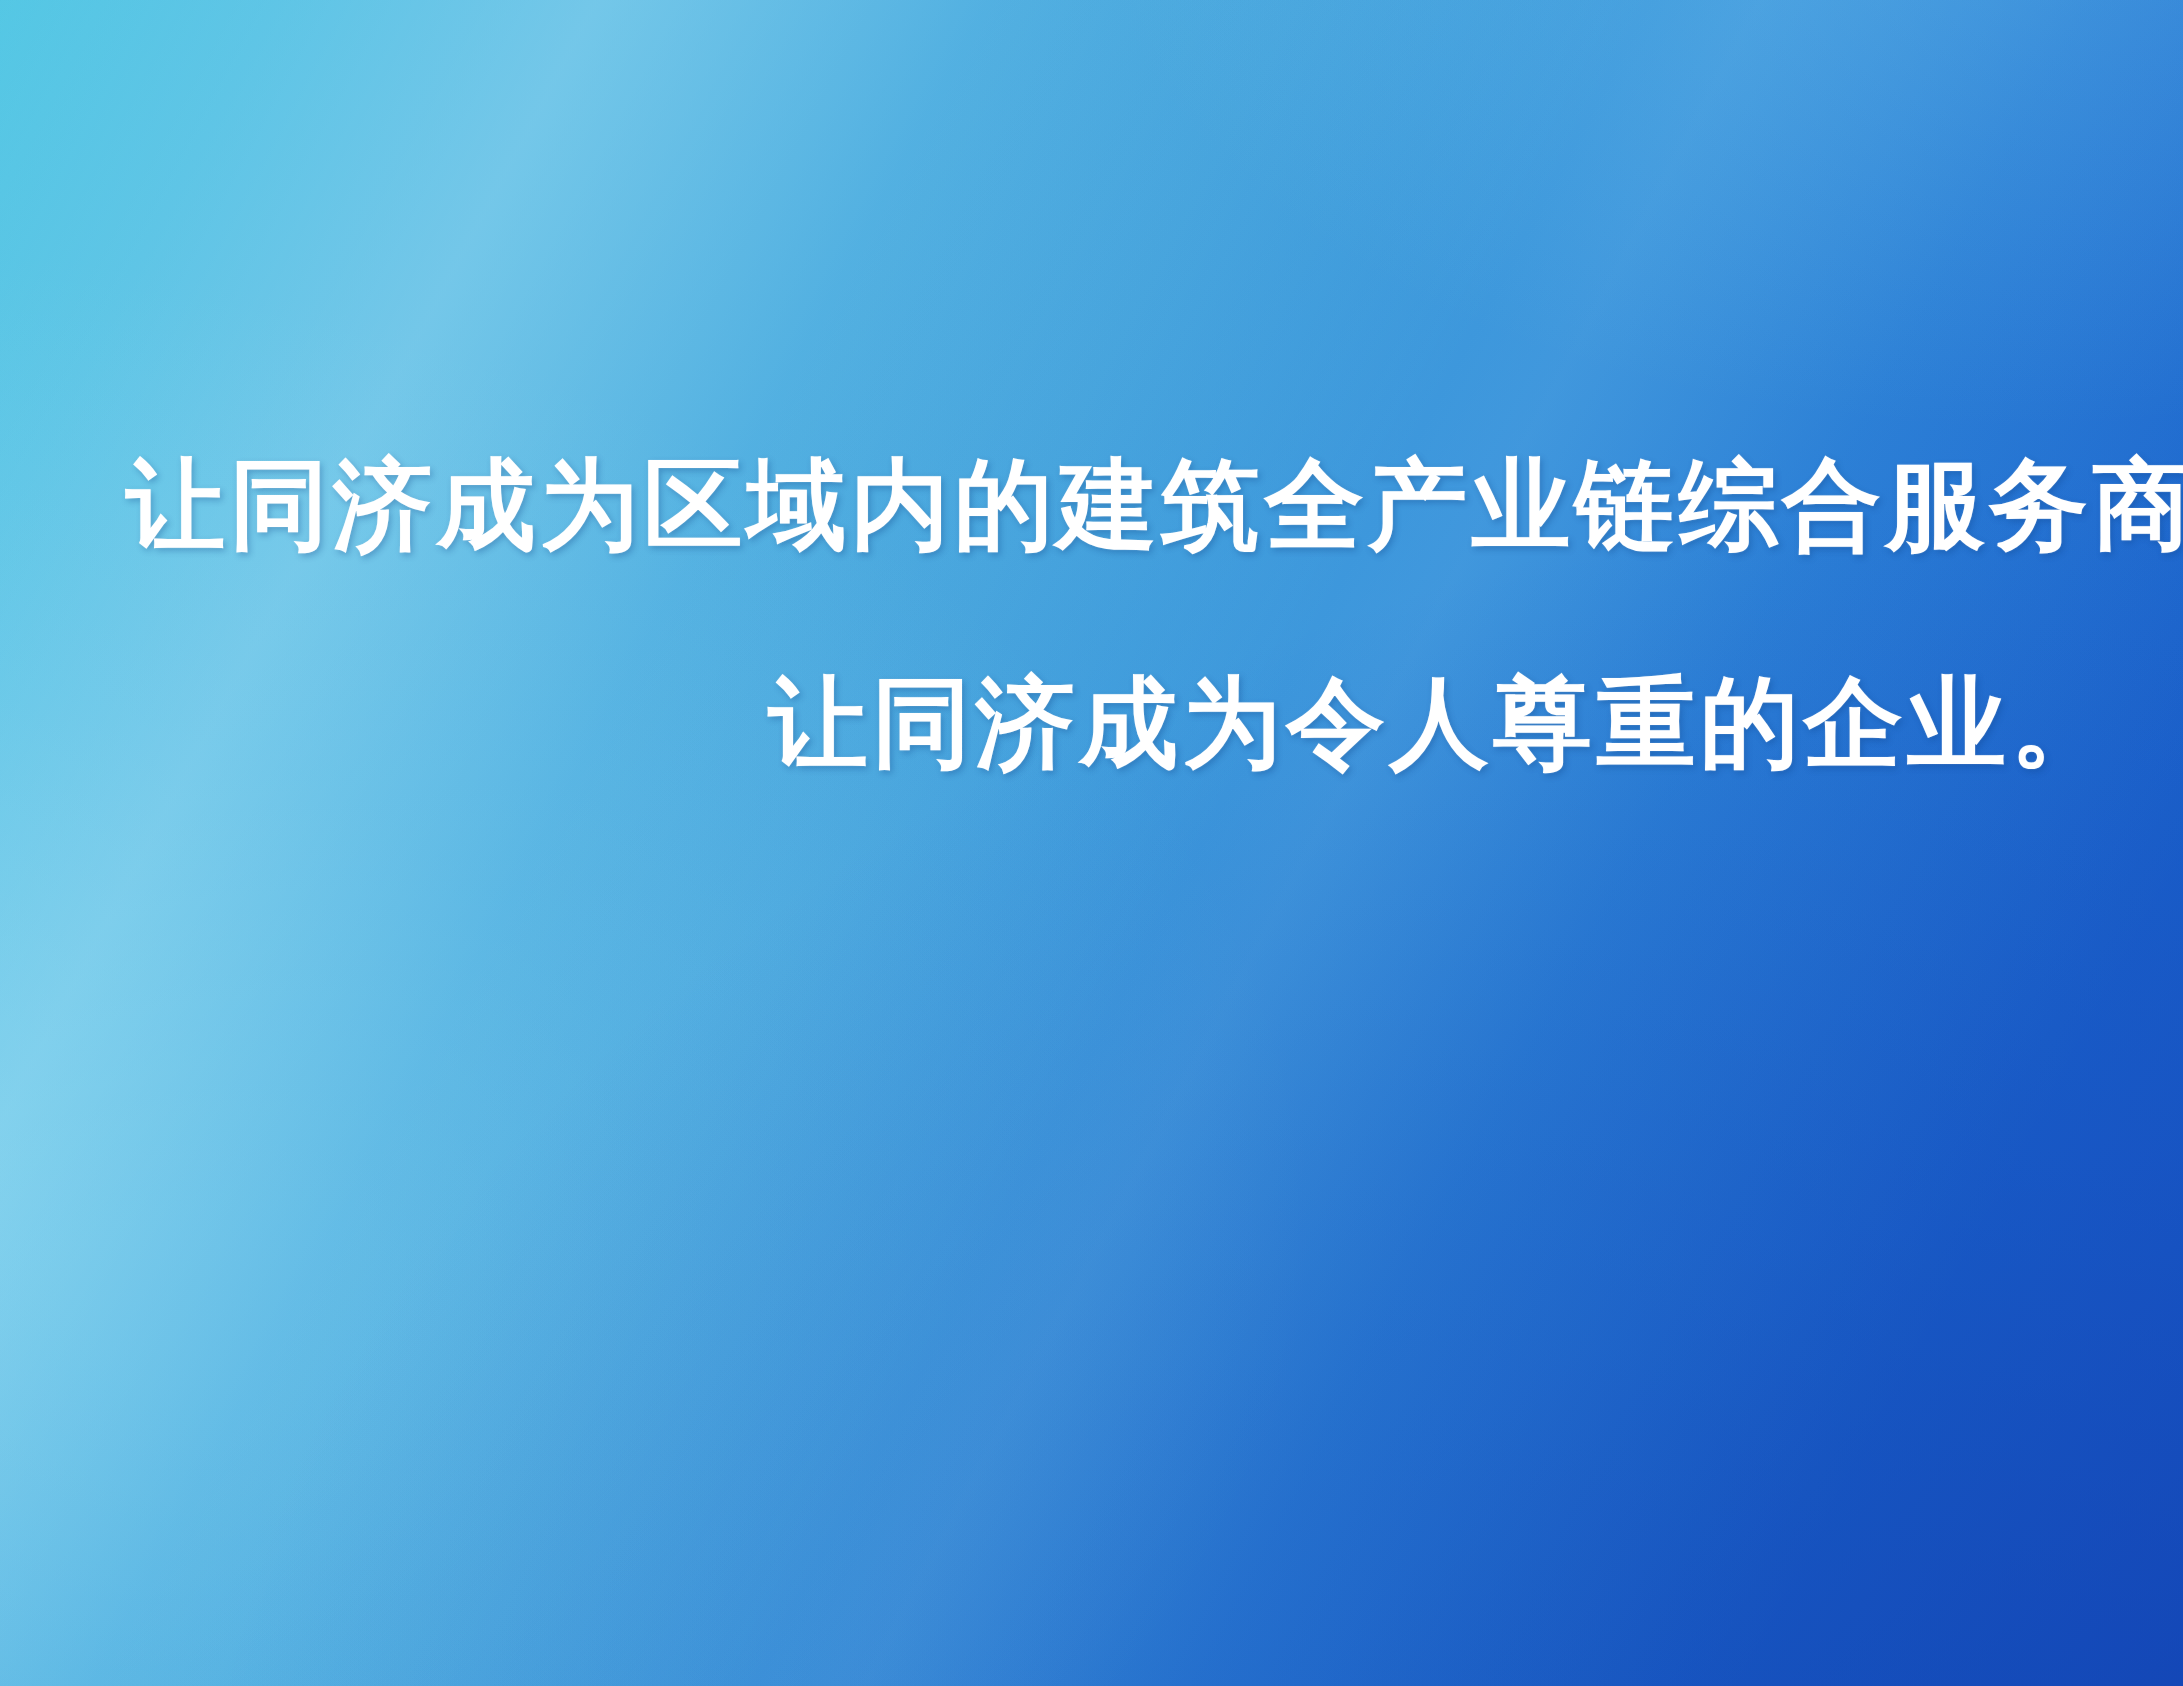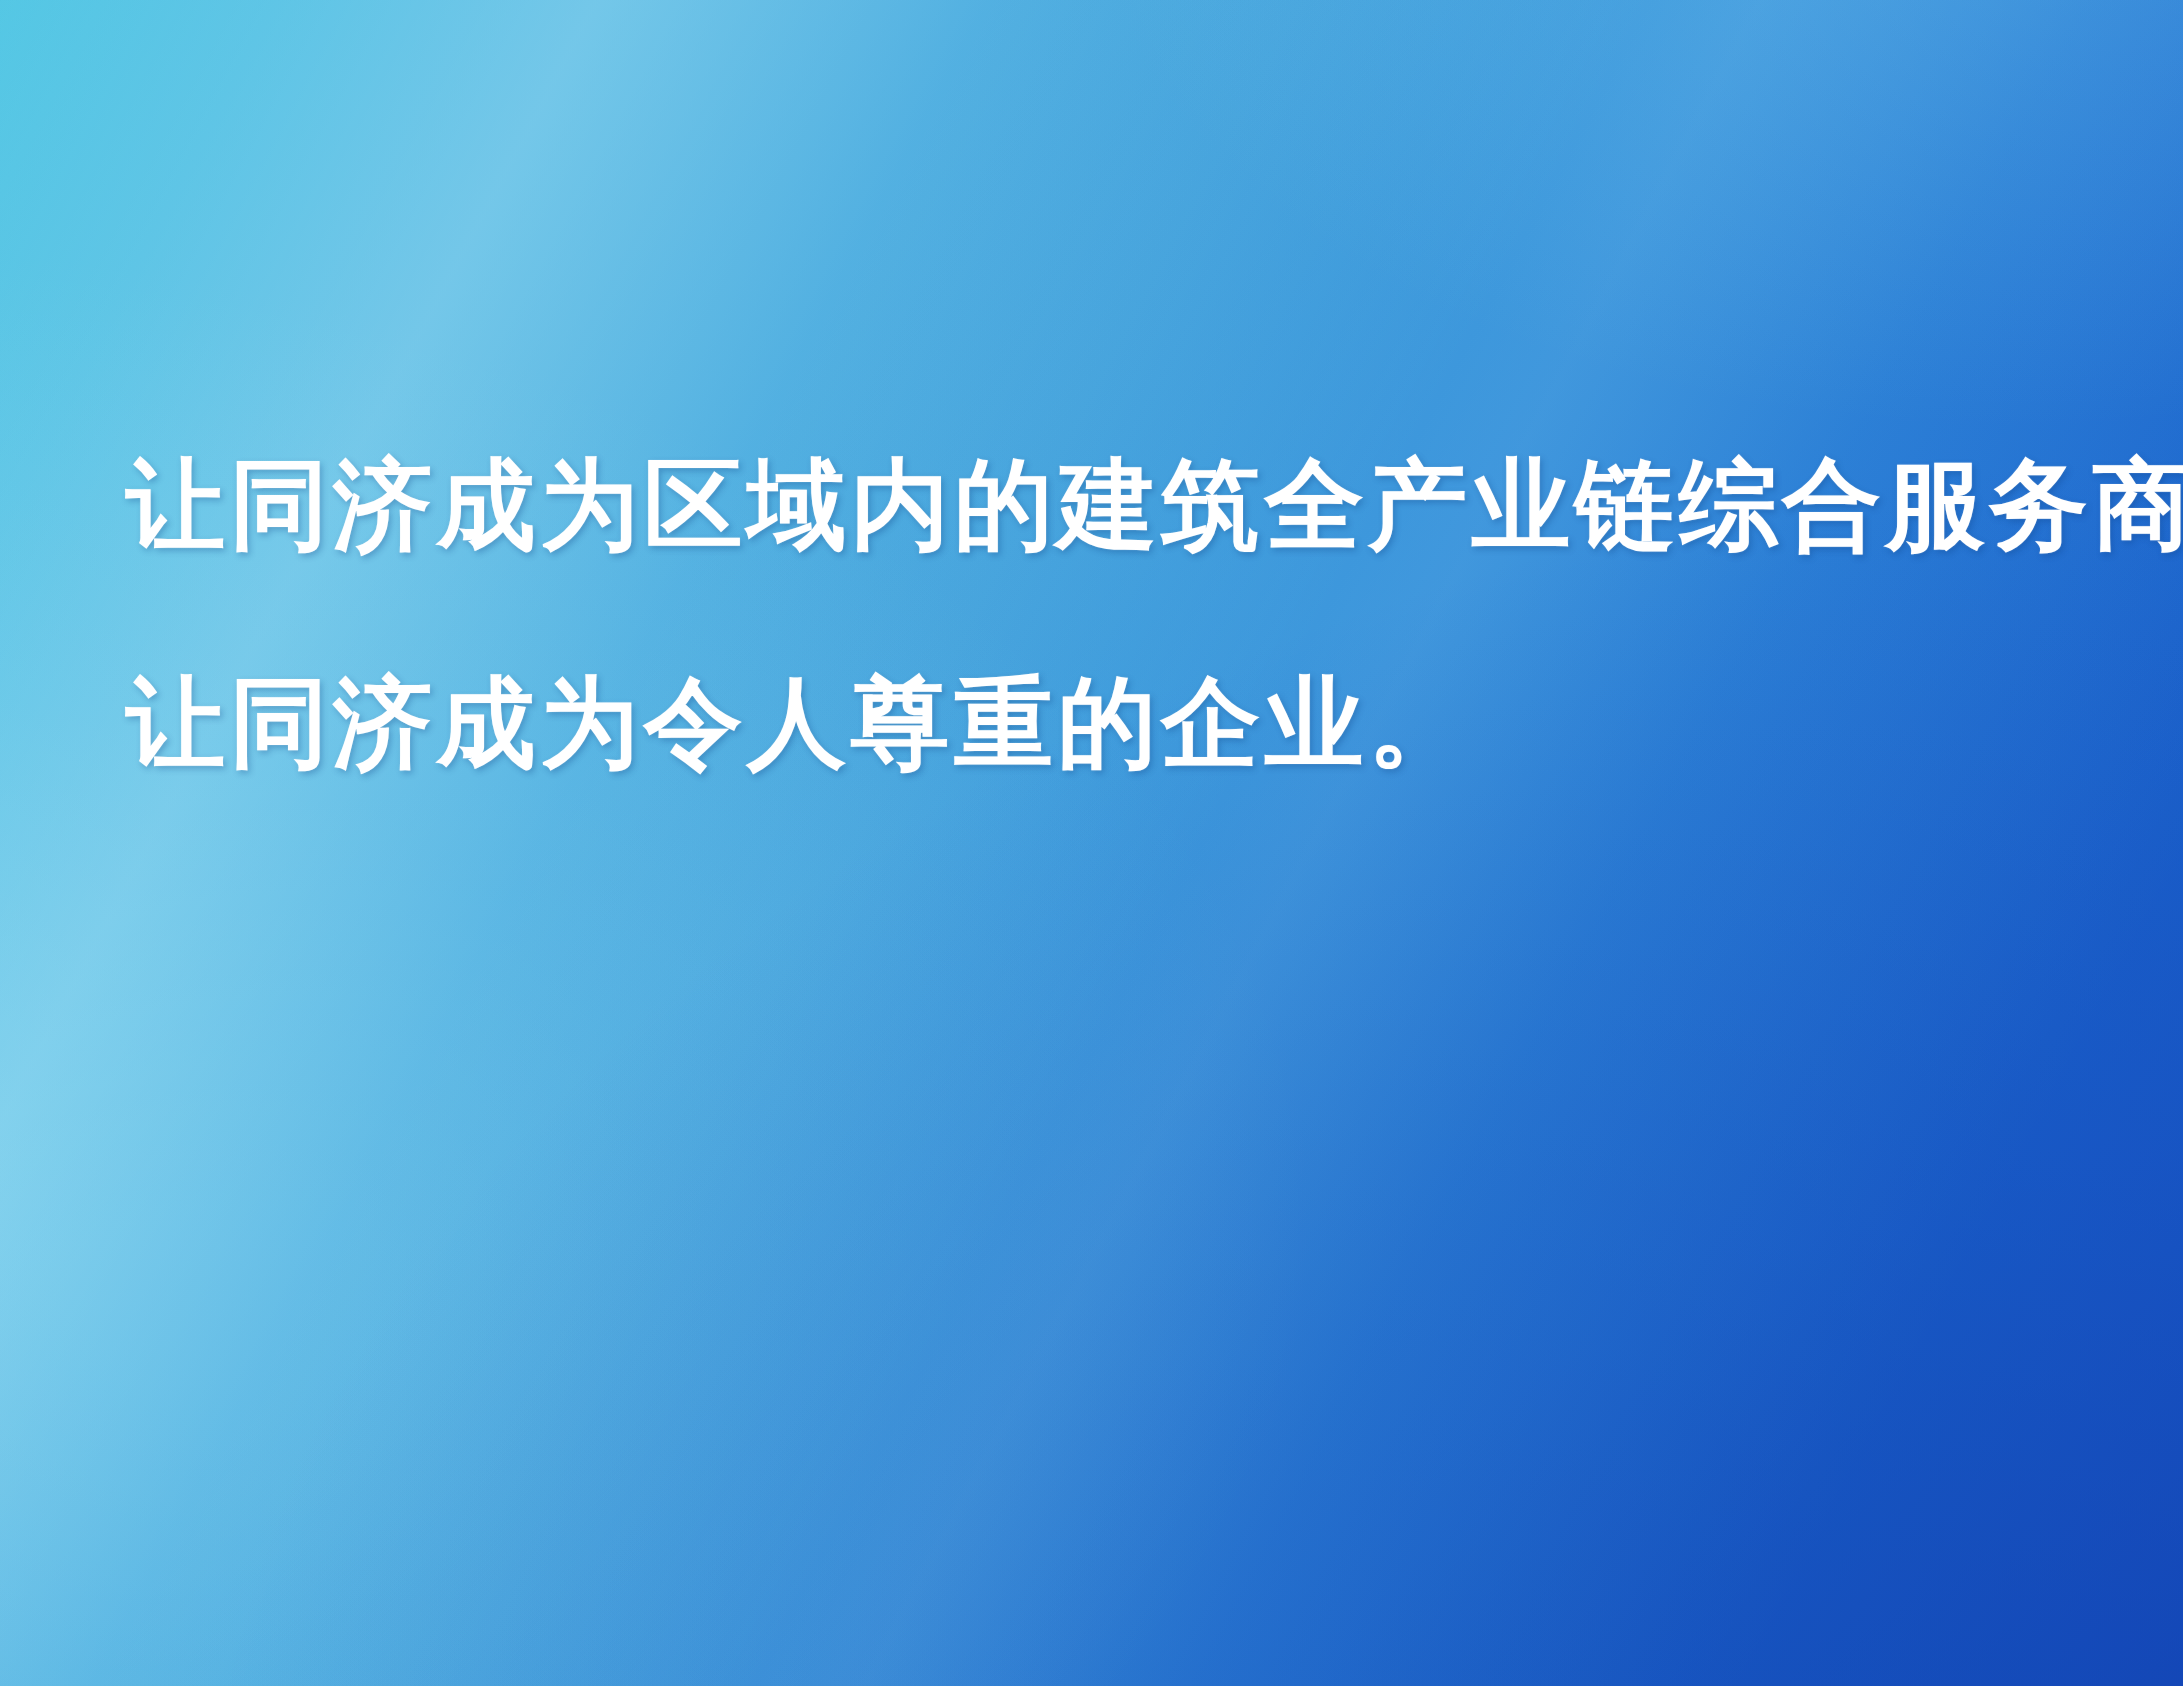--- a/index.html
+++ b/index.html
@@ -113,21 +113,21 @@
     letter-spacing: 4.5px;
     white-space: nowrap;
     text-shadow:
        0 0 1.5px rgba(255,255,255,0.35),
        2.3px 3px 6.8px rgba(10,60,130,0.30);
     -webkit-font-smoothing: antialiased;
   }
 
   .line-1 { margin-bottom: 113px; }
   .line-2 { margin-bottom: 113px; }
-  .line-3 { margin-bottom: 0; }
+  .line-3 { margin-bottom: 0; text-align: right; }
 </style>
 </head>
 <body>
 
 <div id="slide">
 
   <div class="streak streak-main"></div>
   <div class="streak streak-secondary"></div>
   <div class="streak streak-thin"></div>
 

